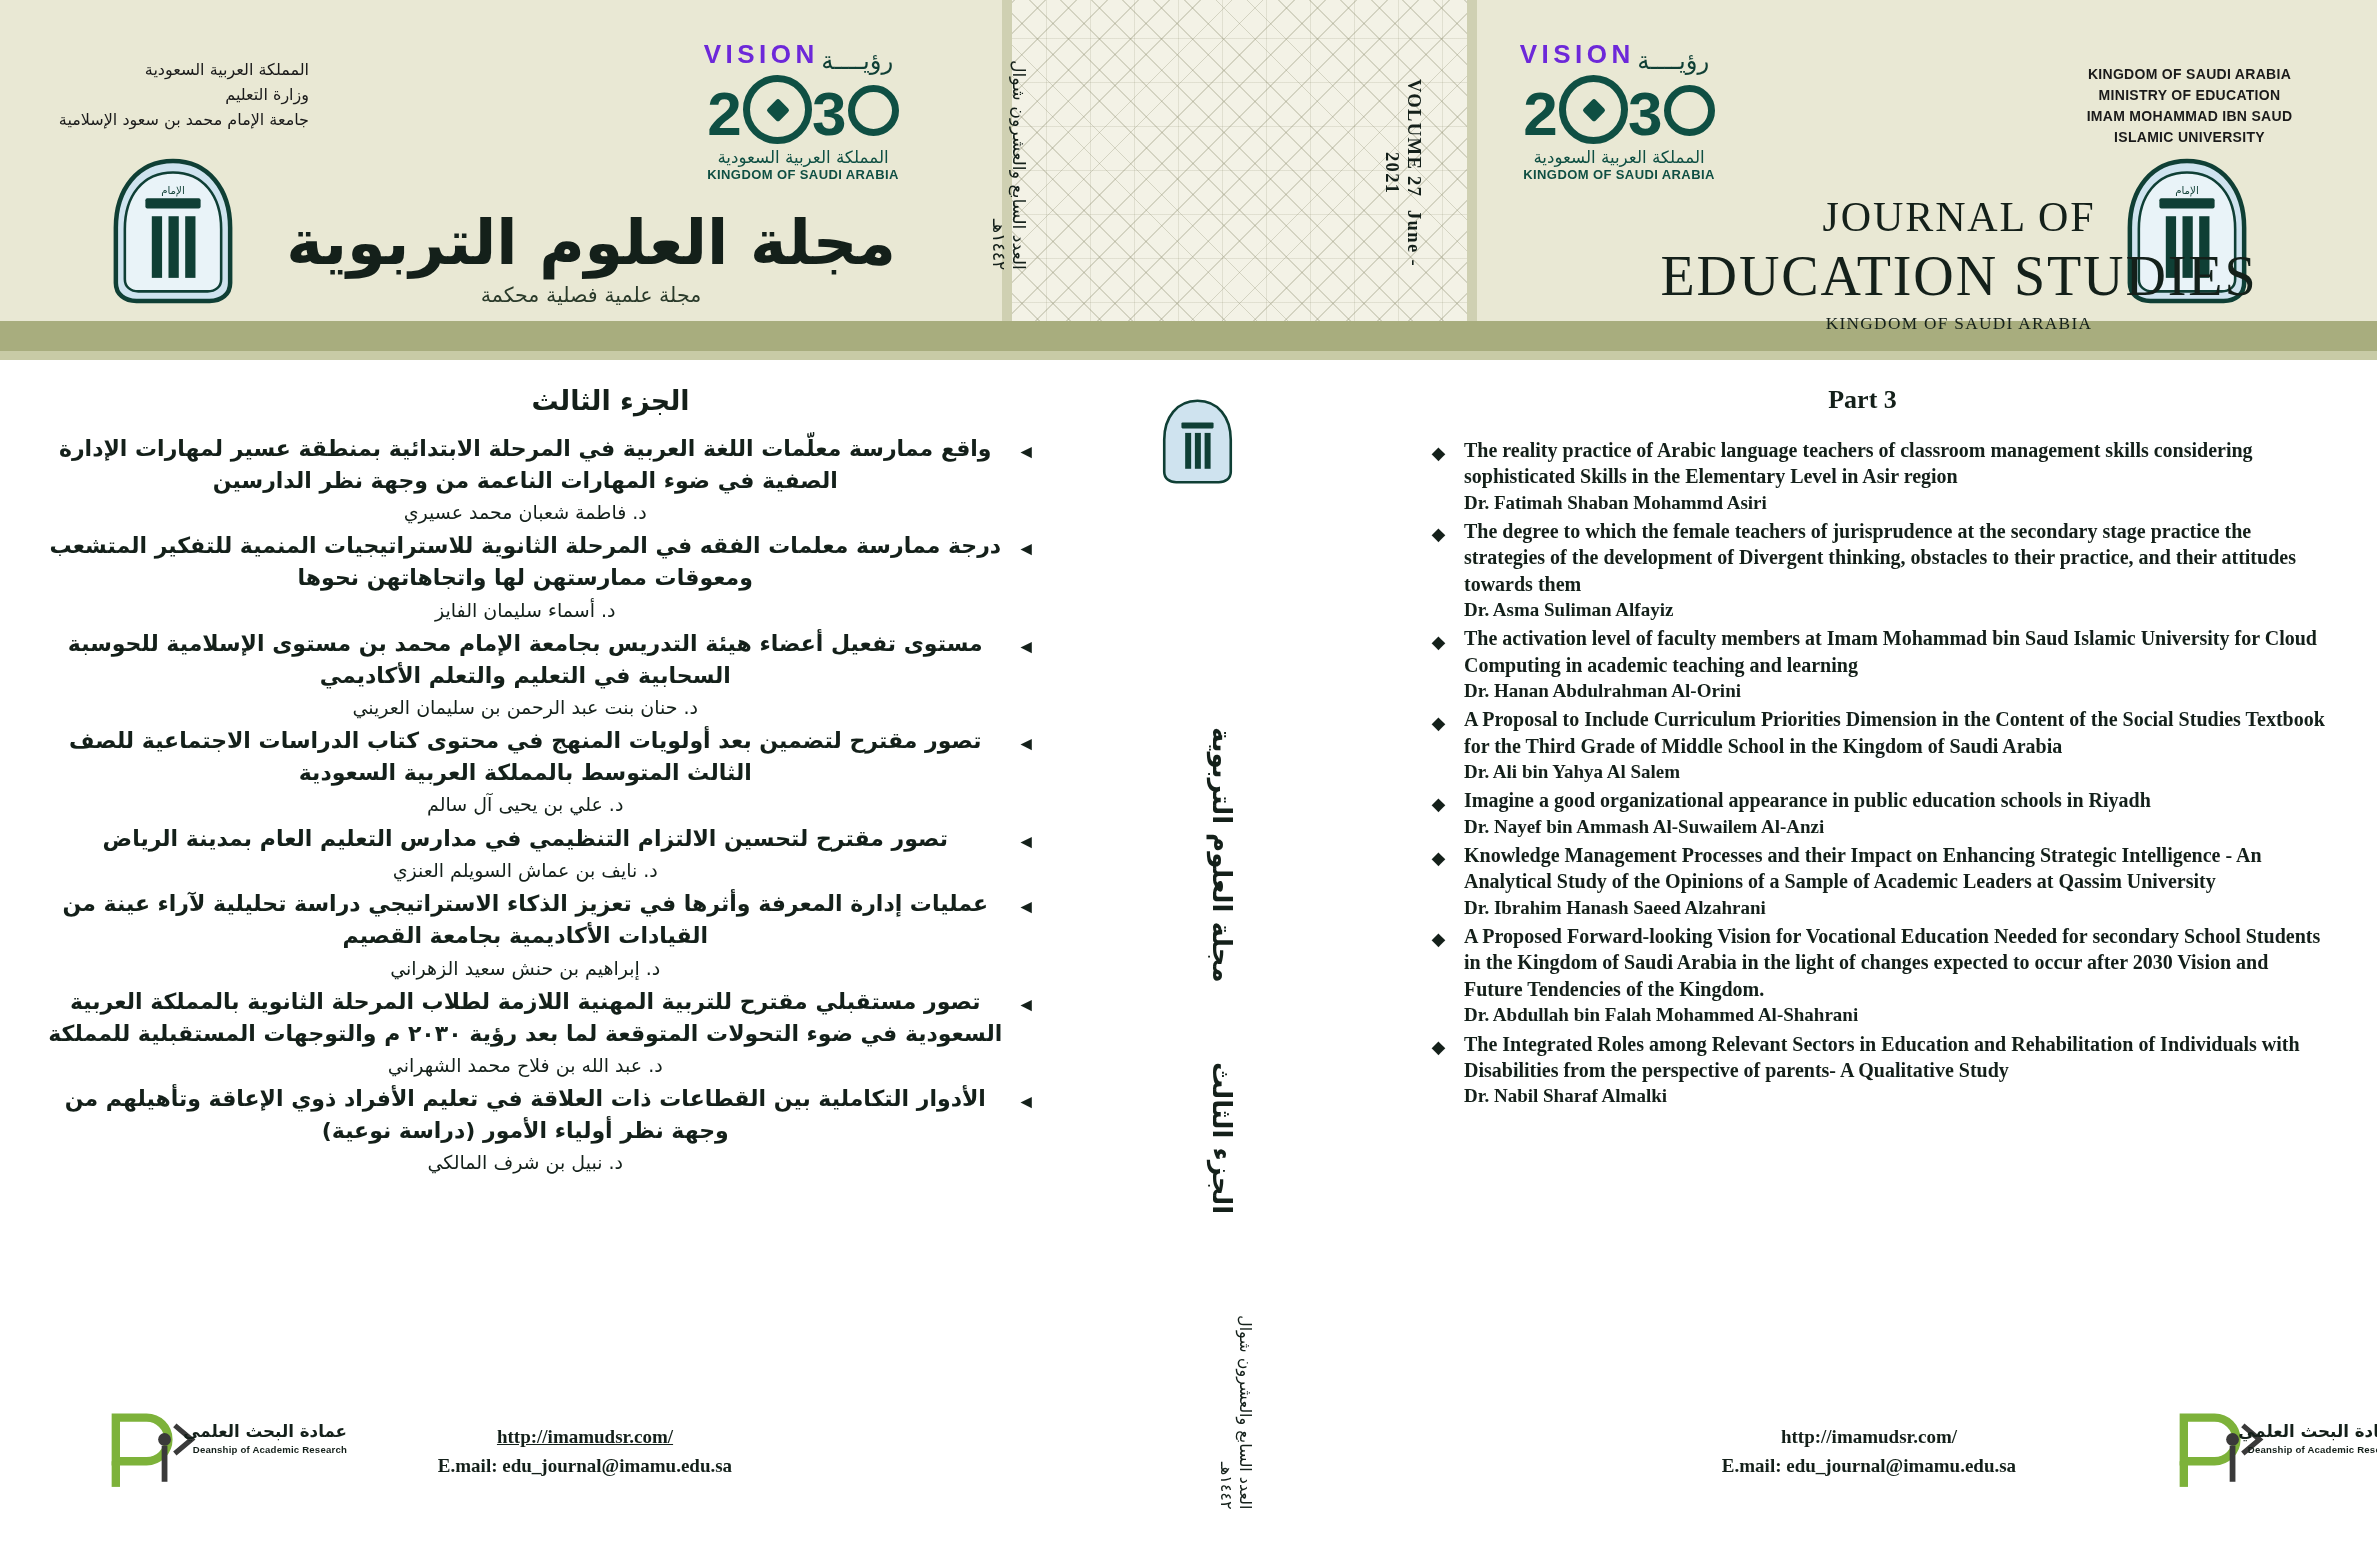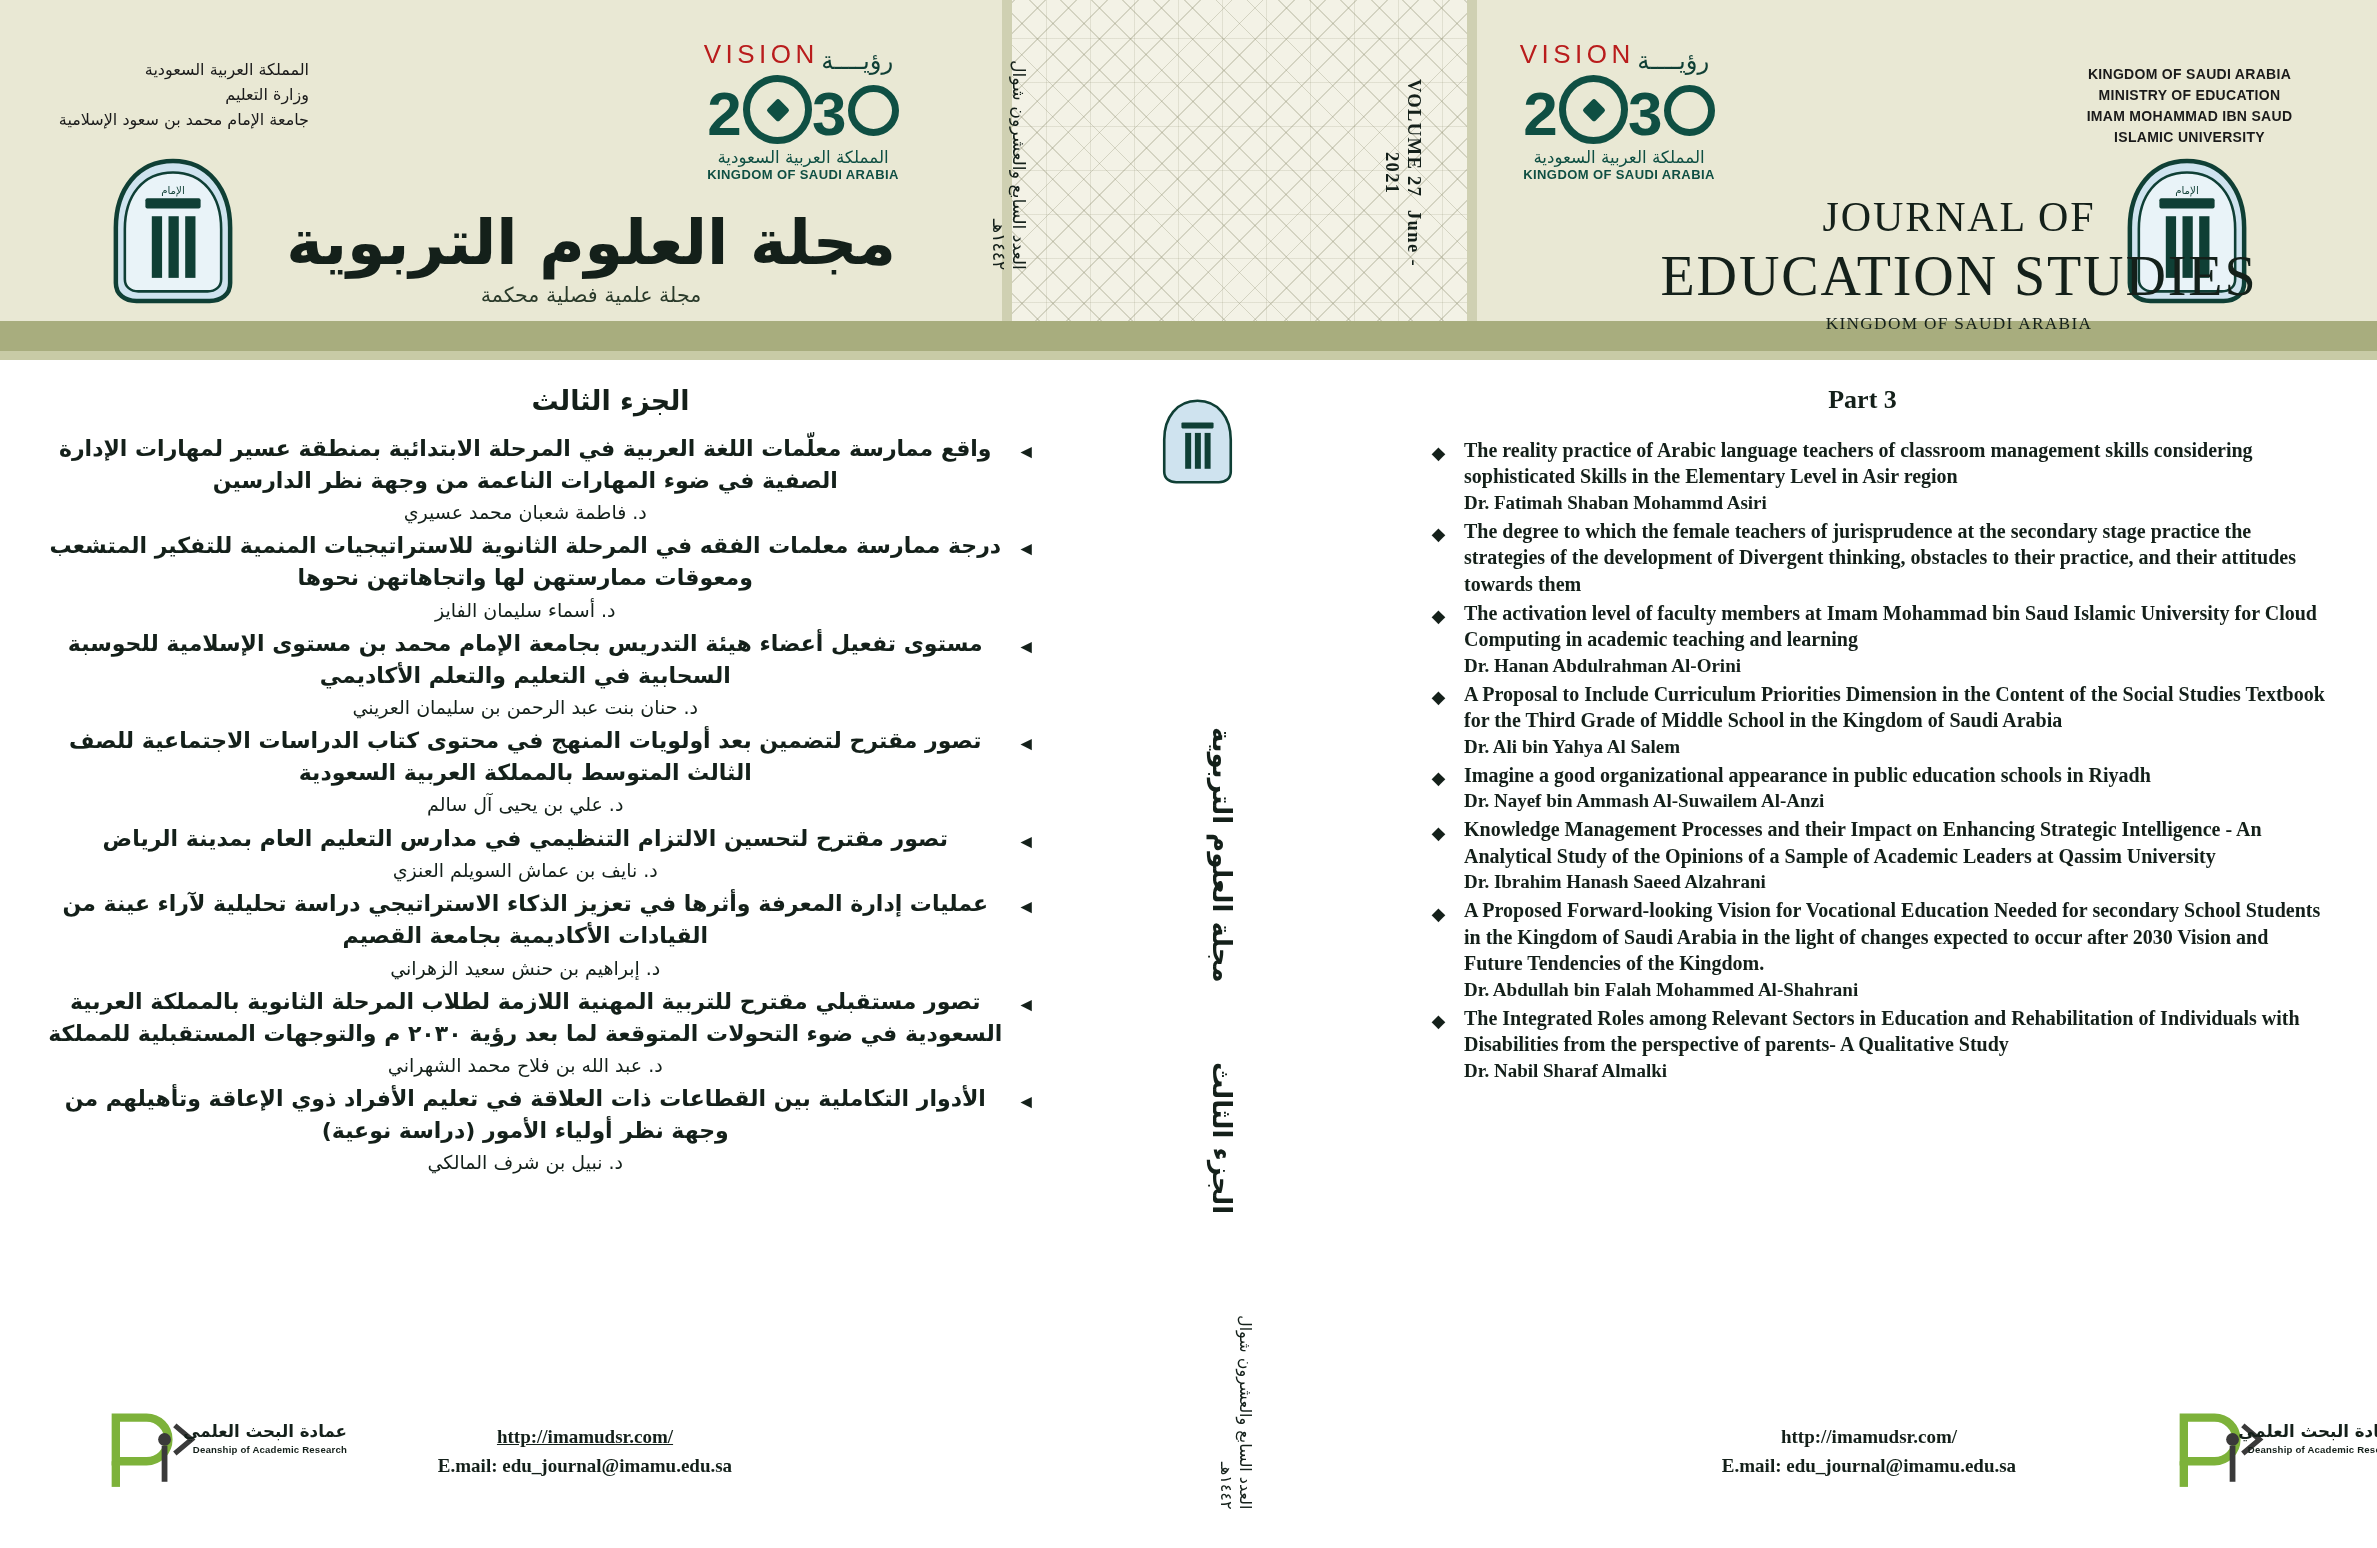--- a/index.html
+++ b/index.html
@@ -75,21 +75,21 @@
     font-size:14px;font-weight:bold;line-height:1.5;color:#1a1a1a;
     letter-spacing:0.3px;
   }
 
   
   .vision{
     position:absolute;width:270px;text-align:center;
   }
   .vision .v-word{
     font-family:"Liberation Sans", sans-serif;
-    font-size:26px;letter-spacing:4.5px;color:#b91c1c;font-weight:400;
+    font-size:26px;letter-spacing:4.5px;color:#6d28d9;font-weight:700;
     display:inline-block;
   }
   .vision .v-ar{
     font-family:"DejaVu Sans", sans-serif;font-size:24.4px;color:#0f3f35;
     display:inline-block;margin-right:9px;vertical-align:middle;
   }
   .vision .v-num{
     font-family:"Liberation Sans", sans-serif;
     font-size:62px;font-weight:bold;color:#0f4f43;letter-spacing:1.3px;line-height:.95;
   }
@@ -412,20 +412,21 @@
       <div class="en-bullet">◆</div>
       <div class="en-item-body">
         <div class="en-item-title">The reality practice of Arabic language teachers of classroom management skills considering sophisticated Skills in the Elementary Level in Asir region</div>
         <div class="en-item-author">Dr. Fatimah Shaban Mohammd Asiri</div>
       </div>
     </div>
     <div class="en-item">
       <div class="en-bullet">◆</div>
       <div class="en-item-body">
         <div class="en-item-title">The degree to which the female teachers of jurisprudence at the secondary stage practice the strategies of the development of Divergent thinking, obstacles to their practice, and their attitudes towards them</div>
+        <div class="en-item-author">Dr. Asma Suliman Alfayiz</div>
       </div>
     </div>
     <div class="en-item">
       <div class="en-bullet">◆</div>
       <div class="en-item-body">
         <div class="en-item-title">The activation level of faculty members at Imam Mohammad bin Saud Islamic University for Cloud Computing in academic teaching and learning</div>
         <div class="en-item-author">Dr. Hanan Abdulrahman Al-Orini</div>
       </div>
     </div>
     <div class="en-item">

